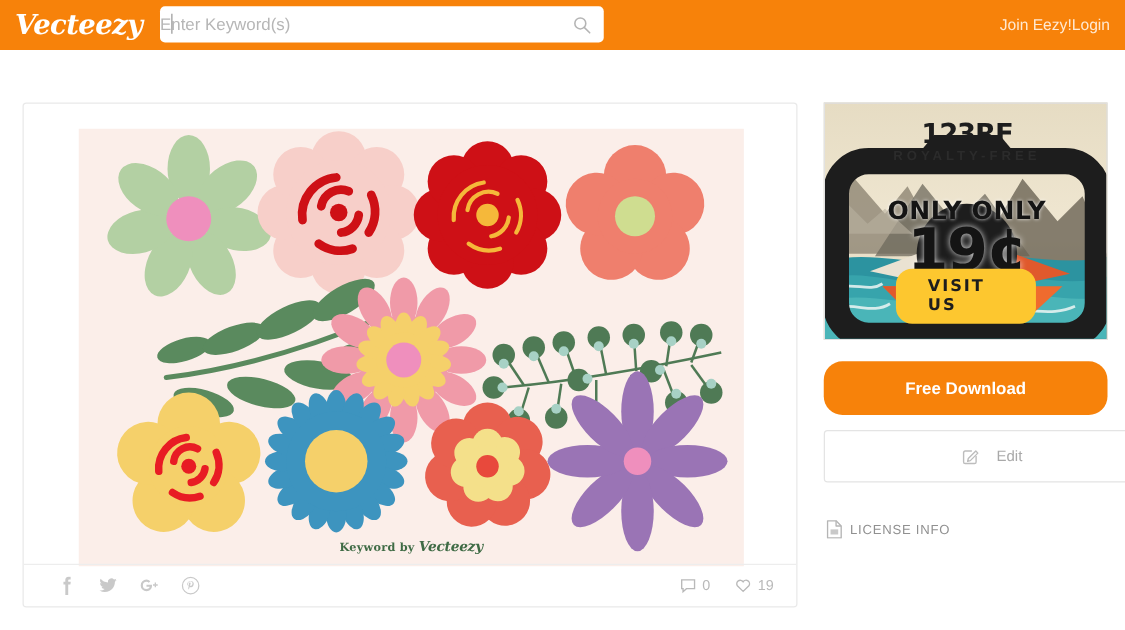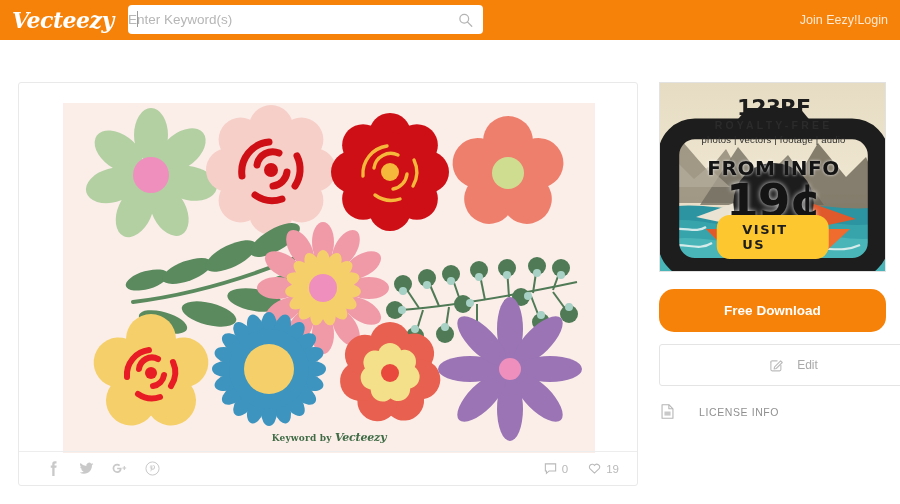--- a/index.html
+++ b/index.html
@@ -159,21 +159,21 @@
   #edit-btn {
     margin-top:12px; width:269px; height:42px;
     background:#ffffff; border:1px solid #e4e4e4; border-radius:3px;
     color:#a9a9a9; font-size:12px; cursor:pointer;
     display:flex; align-items:center; justify-content:center; gap:13px;
     font-family:"Liberation Sans", sans-serif;
   }
   #edit-btn svg { width:15px; height:15px; }
 
   #license-row {
-    margin-top:18px; display:flex; align-items:center; gap:25px;
+    margin-top:30px; display:flex; align-items:center; gap:6px;
     cursor:pointer; padding-left:2px;
   }
   #license-row svg { width:13px; height:15px; }
   #license-label {
     font-size:10.5px; color:#909090; letter-spacing:.6px;
   }
 </style>
 </head>
 <body>
 
@@ -544,22 +544,21 @@
 
     <div id="ad-logo-row">
       <svg id="ad-cam" viewBox="0 0 26 20">
         <rect x="1" y="3" width="24" height="16" rx="3" fill="none" stroke="#1d1d1d" stroke-width="2.4"></rect>
         <path d="M8 3 L10 0.6 L16 0.6 L18 3 Z" fill="#1d1d1d"></path>
         <circle cx="13" cy="11.5" r="4.6" fill="#1d1d1d"></circle>
       </svg>
       <span id="ad-brand">123RF</span>
     </div>
     <div id="ad-royalty">ROYALTY-FREE</div>
-    <div id="ad-types">photos | vectors | footage | audio</div>
-    <div id="ad-fromonly">FROM INFO</div>
+    <div id="ad-fromonly">ONLY ONLY</div>
     <div id="ad-price">19¢</div>
     <div id="ad-cta">VISIT US</div>
   </div>
 
   <button id="download-btn">Free Download</button>
 
   <div id="edit-btn">
     <svg viewBox="0 0 24 24">
       <path d="M3 6.5a2 2 0 0 1 2-2h8" fill="none" stroke="#bdbdbd" stroke-width="1.8" stroke-linecap="round"></path>
       <path d="M3 6.5v12a2 2 0 0 0 2 2h12a2 2 0 0 0 2-2v-7" fill="none" stroke="#bdbdbd" stroke-width="1.8" stroke-linecap="round"></path>

